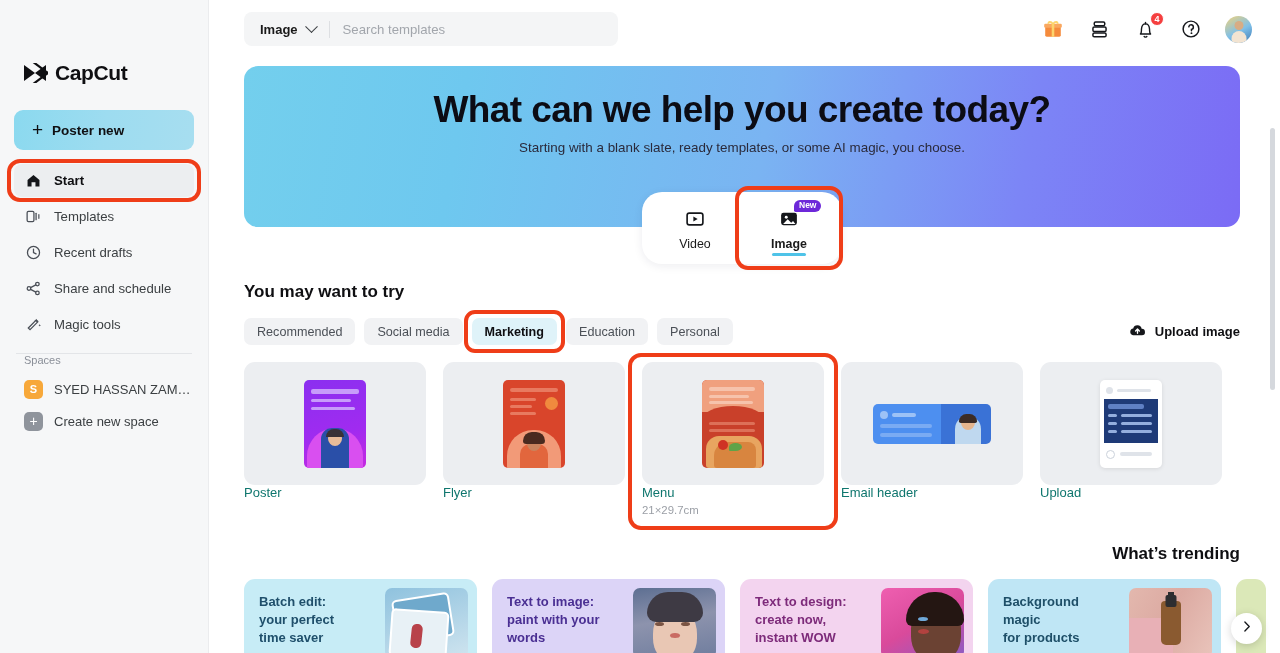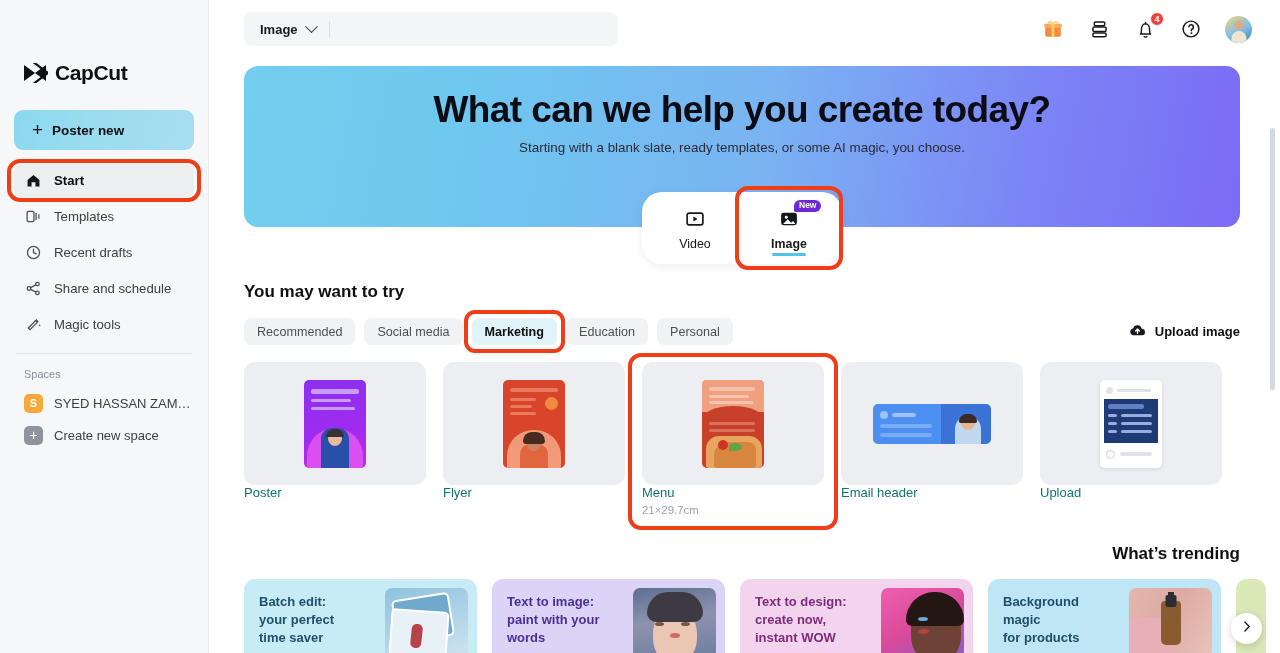--- a/index.html
+++ b/index.html
@@ -47,21 +47,21 @@
   .nav-item .ico { width: 19px; height: 19px; display: flex; align-items: center; justify-content: center; flex: 0 0 19px; }
   .nav-item.active { background: #eceef0; color: #0f0f12; font-weight: bold; }
   .nav-item.ring::after {
     content: ""; position: absolute;
     left: -7px; right: -7px; top: -5px; bottom: -5px;
     border: 4px solid #ef3d18; border-radius: 13px;
     pointer-events: none;
   }
 
   .divider { height: 1px; background: #e3e5e8; margin: 12px 2px 0 2px; }
-  .spaces-label { font-size: 11px; color: #8a8f98; padding-left: 10px; margin-top: 14px; margin-bottom: 7px; }
+  .spaces-label { font-size: 11px; color: #8a8f98; padding-left: 10px; margin-bottom: 7px; }
   .space-item { height: 32px; display: flex; align-items: center; gap: 11px; padding-left: 10px; border-radius: 8px; cursor: pointer; font-size: 13px; color: #3c4043; }
   .space-badge { width: 19px; height: 19px; border-radius: 5px; display: flex; align-items: center; justify-content: center; font-size: 11px; font-weight: bold; color: #fff; flex: 0 0 19px; }
   .space-badge.orange { background: #f7a83a; }
   .space-badge.gray { background: #8f949c; font-size: 14px; font-weight: 400; }
   .space-name { overflow: hidden; white-space: nowrap; text-overflow: ellipsis; max-width: 140px; }
 
   
   .main { flex: 1; height: 653px; position: relative; overflow: hidden; background: #fff; }
 
   .topbar { height: 58px; display: flex; align-items: center; padding: 0 28px 0 35px; }
@@ -300,20 +300,21 @@
 
   <section class="main">
 
     <header class="topbar">
       <div class="searchbox">
         <div class="search-type">
           <span>Image</span>
           <span class="chev"></span>
         </div>
         <span class="search-sep"></span>
+        <input class="search-input" value="" placeholder="Search templates" style="">
       </div>
 
       <div class="top-actions">
         <span class="top-ico">
           <svg viewBox="0 0 24 24" width="22" height="22">
             <rect x="3.5" y="9" width="17" height="11.5" rx="1.6" fill="#f58b3c"></rect>
             <rect x="2.4" y="6.3" width="19.2" height="4.2" rx="1.3" fill="#f9a860"></rect>
             <path d="M12 6.6 C9.6 3.2 6.6 4 7 6.4 M12 6.6 C14.4 3.2 17.4 4 17 6.4" fill="none" stroke="#fcd46c" stroke-width="2"></path>
             <rect x="10.6" y="6.3" width="2.8" height="14.2" fill="#fcd46c"></rect>
           </svg>

